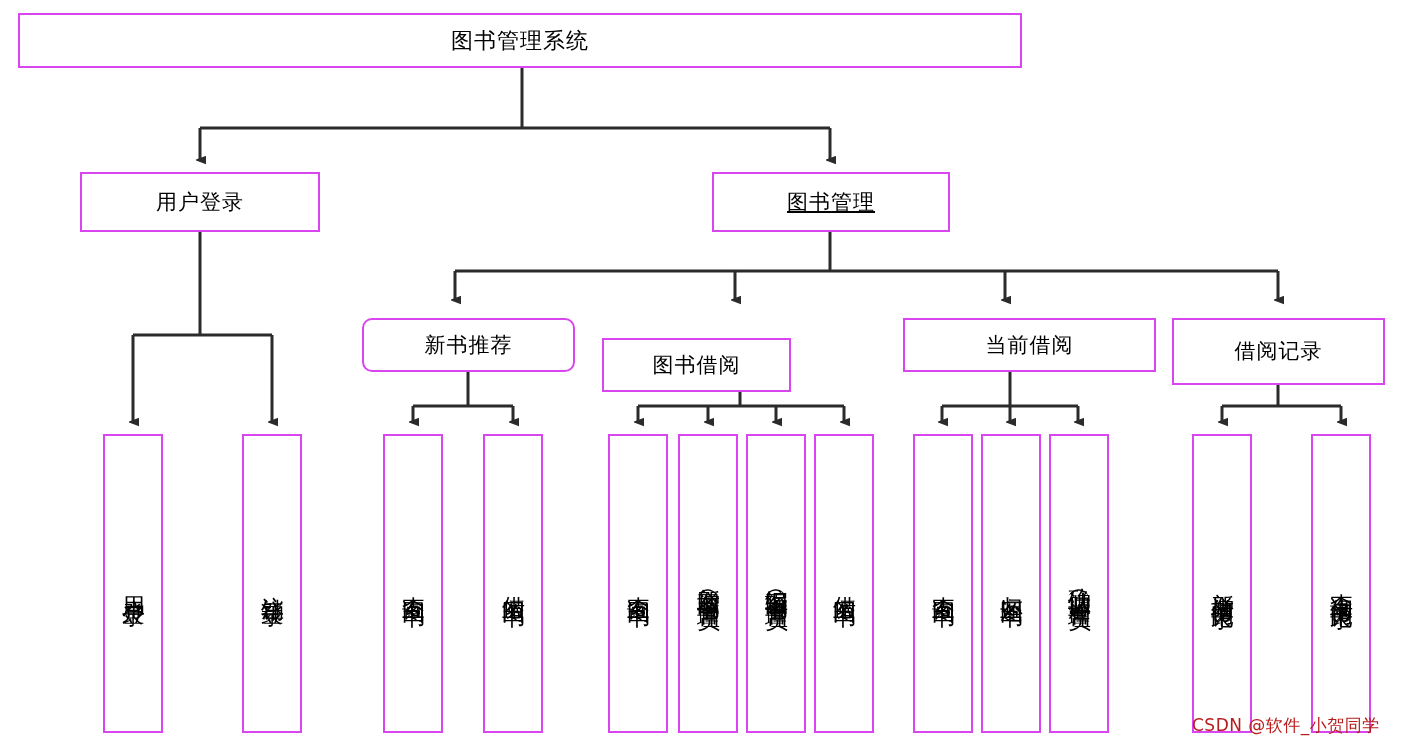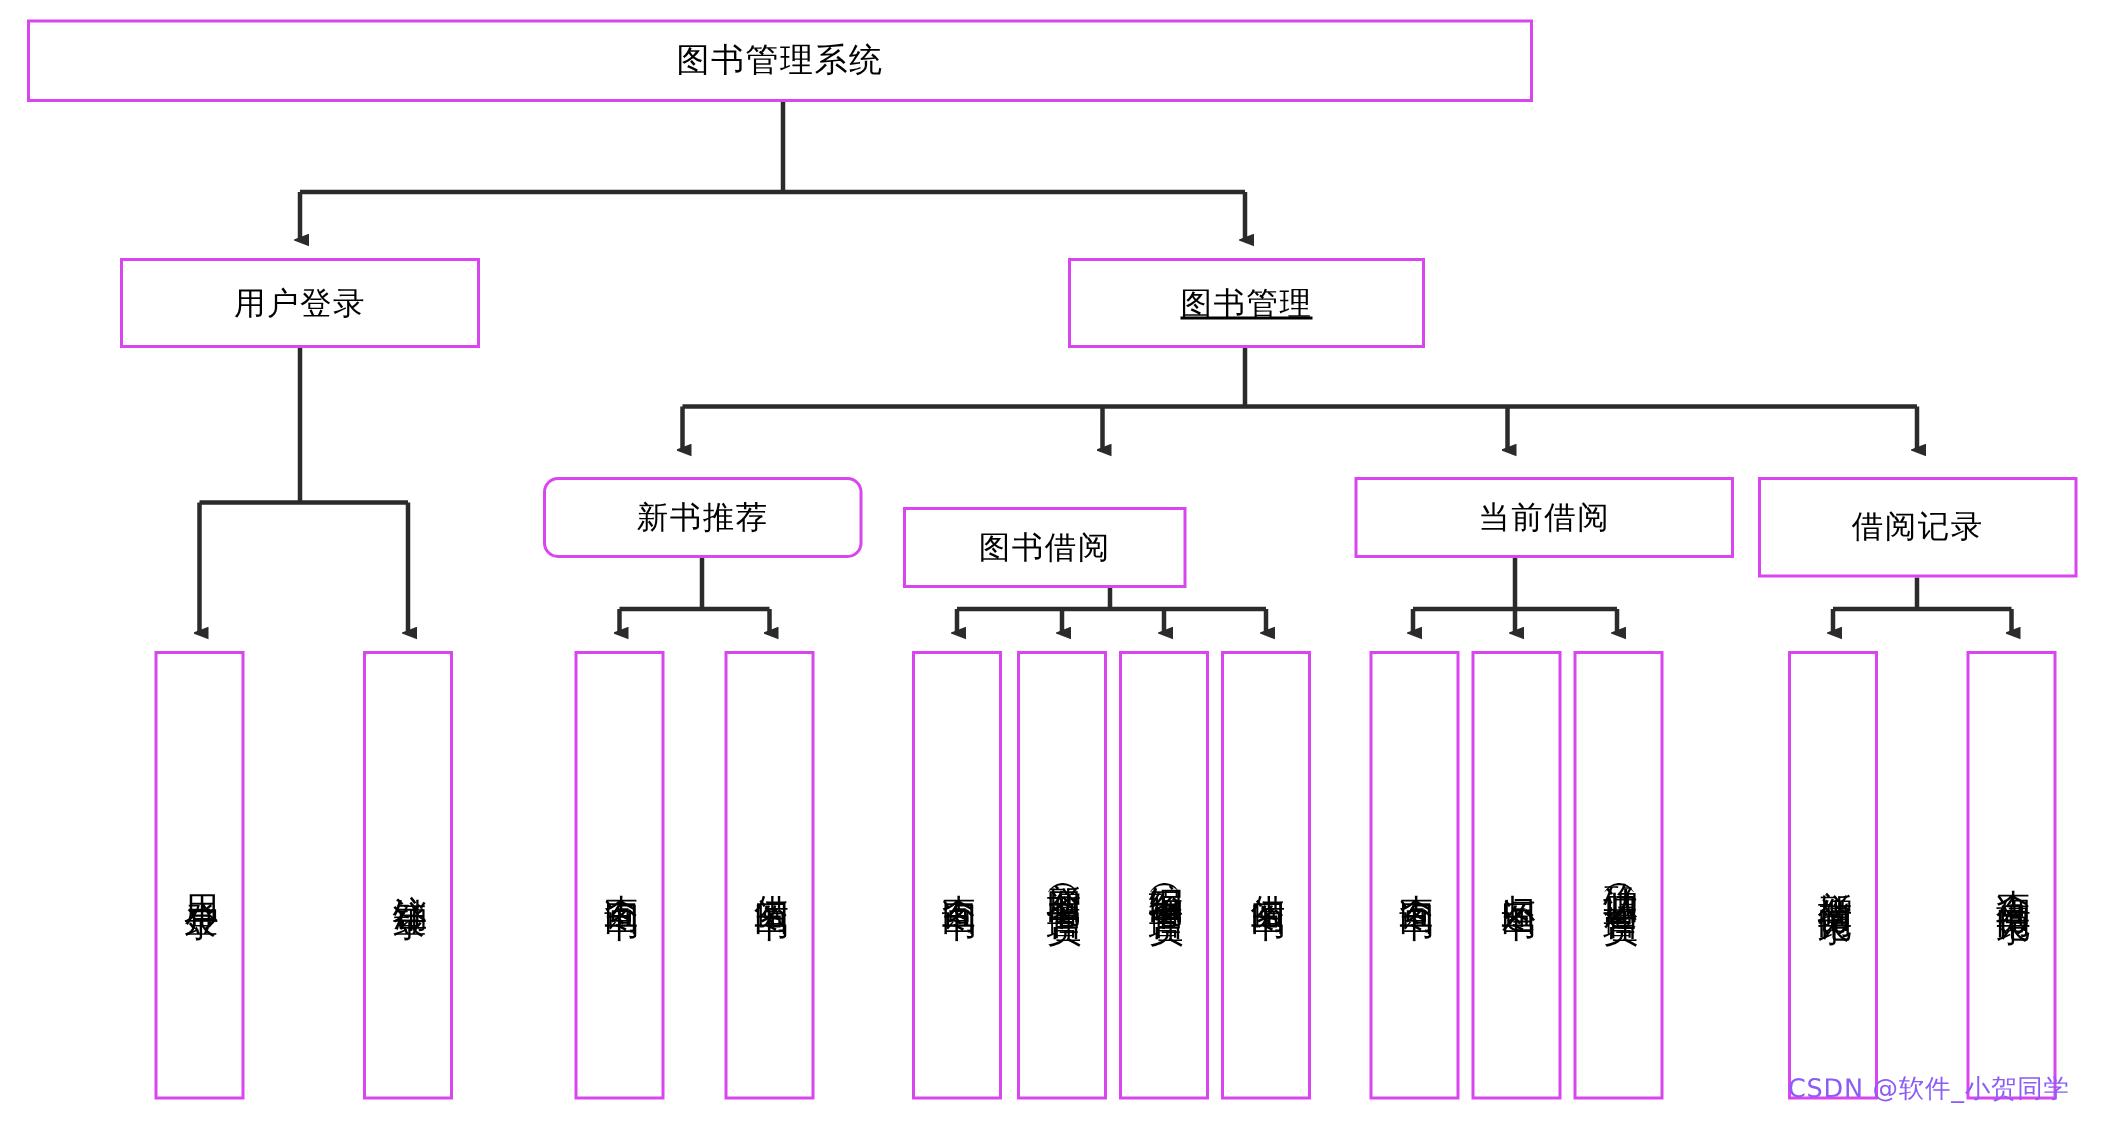--- a/index.html
+++ b/index.html
@@ -61,21 +61,21 @@
     letter-spacing: 3px;
     max-height: 268px;
     white-space: normal;
     text-align: center;
   }
   .watermark {
     position: absolute;
     left: 1192px;
     top: 714px;
     font-size: 17px;
-    color: #8b5cf6;
+    color: #b91c1c;
     white-space: nowrap;
     letter-spacing: 0.5px;
   }
 </style>
 </head>
 <body>
 
 <div id="canvas">
 
   <svg id="wires" viewBox="0 0 1405 747" xmlns="http://www.w3.org/2000/svg">

